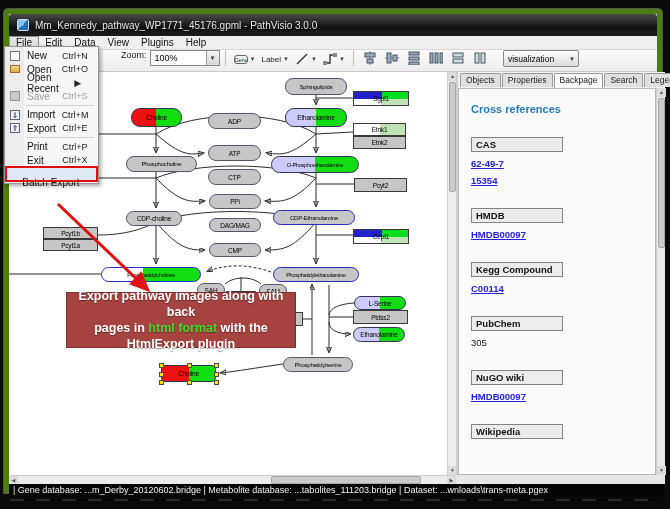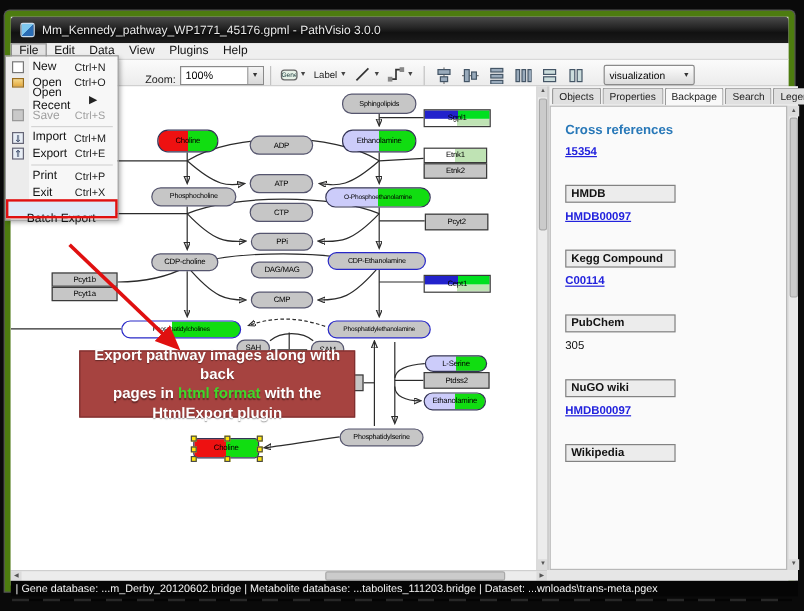--- a/index.html
+++ b/index.html
@@ -18,21 +18,21 @@
                 border:1px solid #cde; border-radius:2px; }
   #title-text { color:#e8e8e8; font-size:10px; white-space:nowrap; text-shadow:0 1px 1px #000; }
 
   #menubar { position:absolute; left:0; top:22px; width:100%; height:14px; background:#efefef;
              border-bottom:1px solid #d8d8d8; display:flex; align-items:center; font-size:10px; }
   .mb-item { padding:0 6px; height:14px; line-height:14px; color:#111; }
   .mb-item.open { background:#e2e2e2; border:1px solid #8f8f8f; line-height:12px; }
 
   #toolbar { position:absolute; left:0; top:36px; width:100%; height:22px;
              background:linear-gradient(#fbfbfb,#ececec); border-bottom:1px solid #c9c9c9;
-             display:flex; align-items:flex-end; font-size:9px; }
+             display:flex; align-items:flex-start; font-size:9px; }
   .tb-zoom-label { margin-left:112px; font-size:9px; color:#222; }
   .tb-combo { display:flex; align-items:center; background:#fff; border:1px solid #8a8a8a;
               height:16px; margin-left:3px; }
   .tb-combo .val { width:55px; padding-left:4px; font-size:9px; }
   .tb-combo .car { width:13px; height:100%; background:linear-gradient(#f4f4f4,#d8d8d8);
                    border-left:1px solid #9a9a9a; font-size:6px; display:flex; align-items:center; justify-content:center; color:#333; }
   .tb-sep { width:1px; height:16px; background:#c2c2c2; margin:0 5px; }
   .tb-btn { display:flex; align-items:center; height:18px; padding:0 2px; margin:0 1px; color:#333; }
   .tb-btn .caret { font-size:6px; margin-left:2px; color:#444; }
   .mini-node { width:14px; height:9px; border:1px solid #666; border-radius:3px; background:#e8f2e8;
@@ -332,20 +332,24 @@
             <span class="tab">Objects</span>
             <span class="tab">Properties</span>
             <span class="tab active">Backpage</span>
             <span class="tab">Search</span>
             <span class="tab">Legend</span>
           </div>
         <div id="sidebar-content">
           <div id="bp-heading">Cross references</div>
           <div>
               <div class="bp-section">
+                <div class="bp-head">CAS</div>
+                <div class="bp-val link">62-49-7</div>
+              </div>
+              <div class="bp-section">
                 <div class="bp-val link">15354</div>
               </div>
               <div class="bp-section">
                 <div class="bp-head">HMDB</div>
                 <div class="bp-val link">HMDB00097</div>
               </div>
               <div class="bp-section">
                 <div class="bp-head">Kegg Compound</div>
                 <div class="bp-val link">C00114</div>
               </div>

